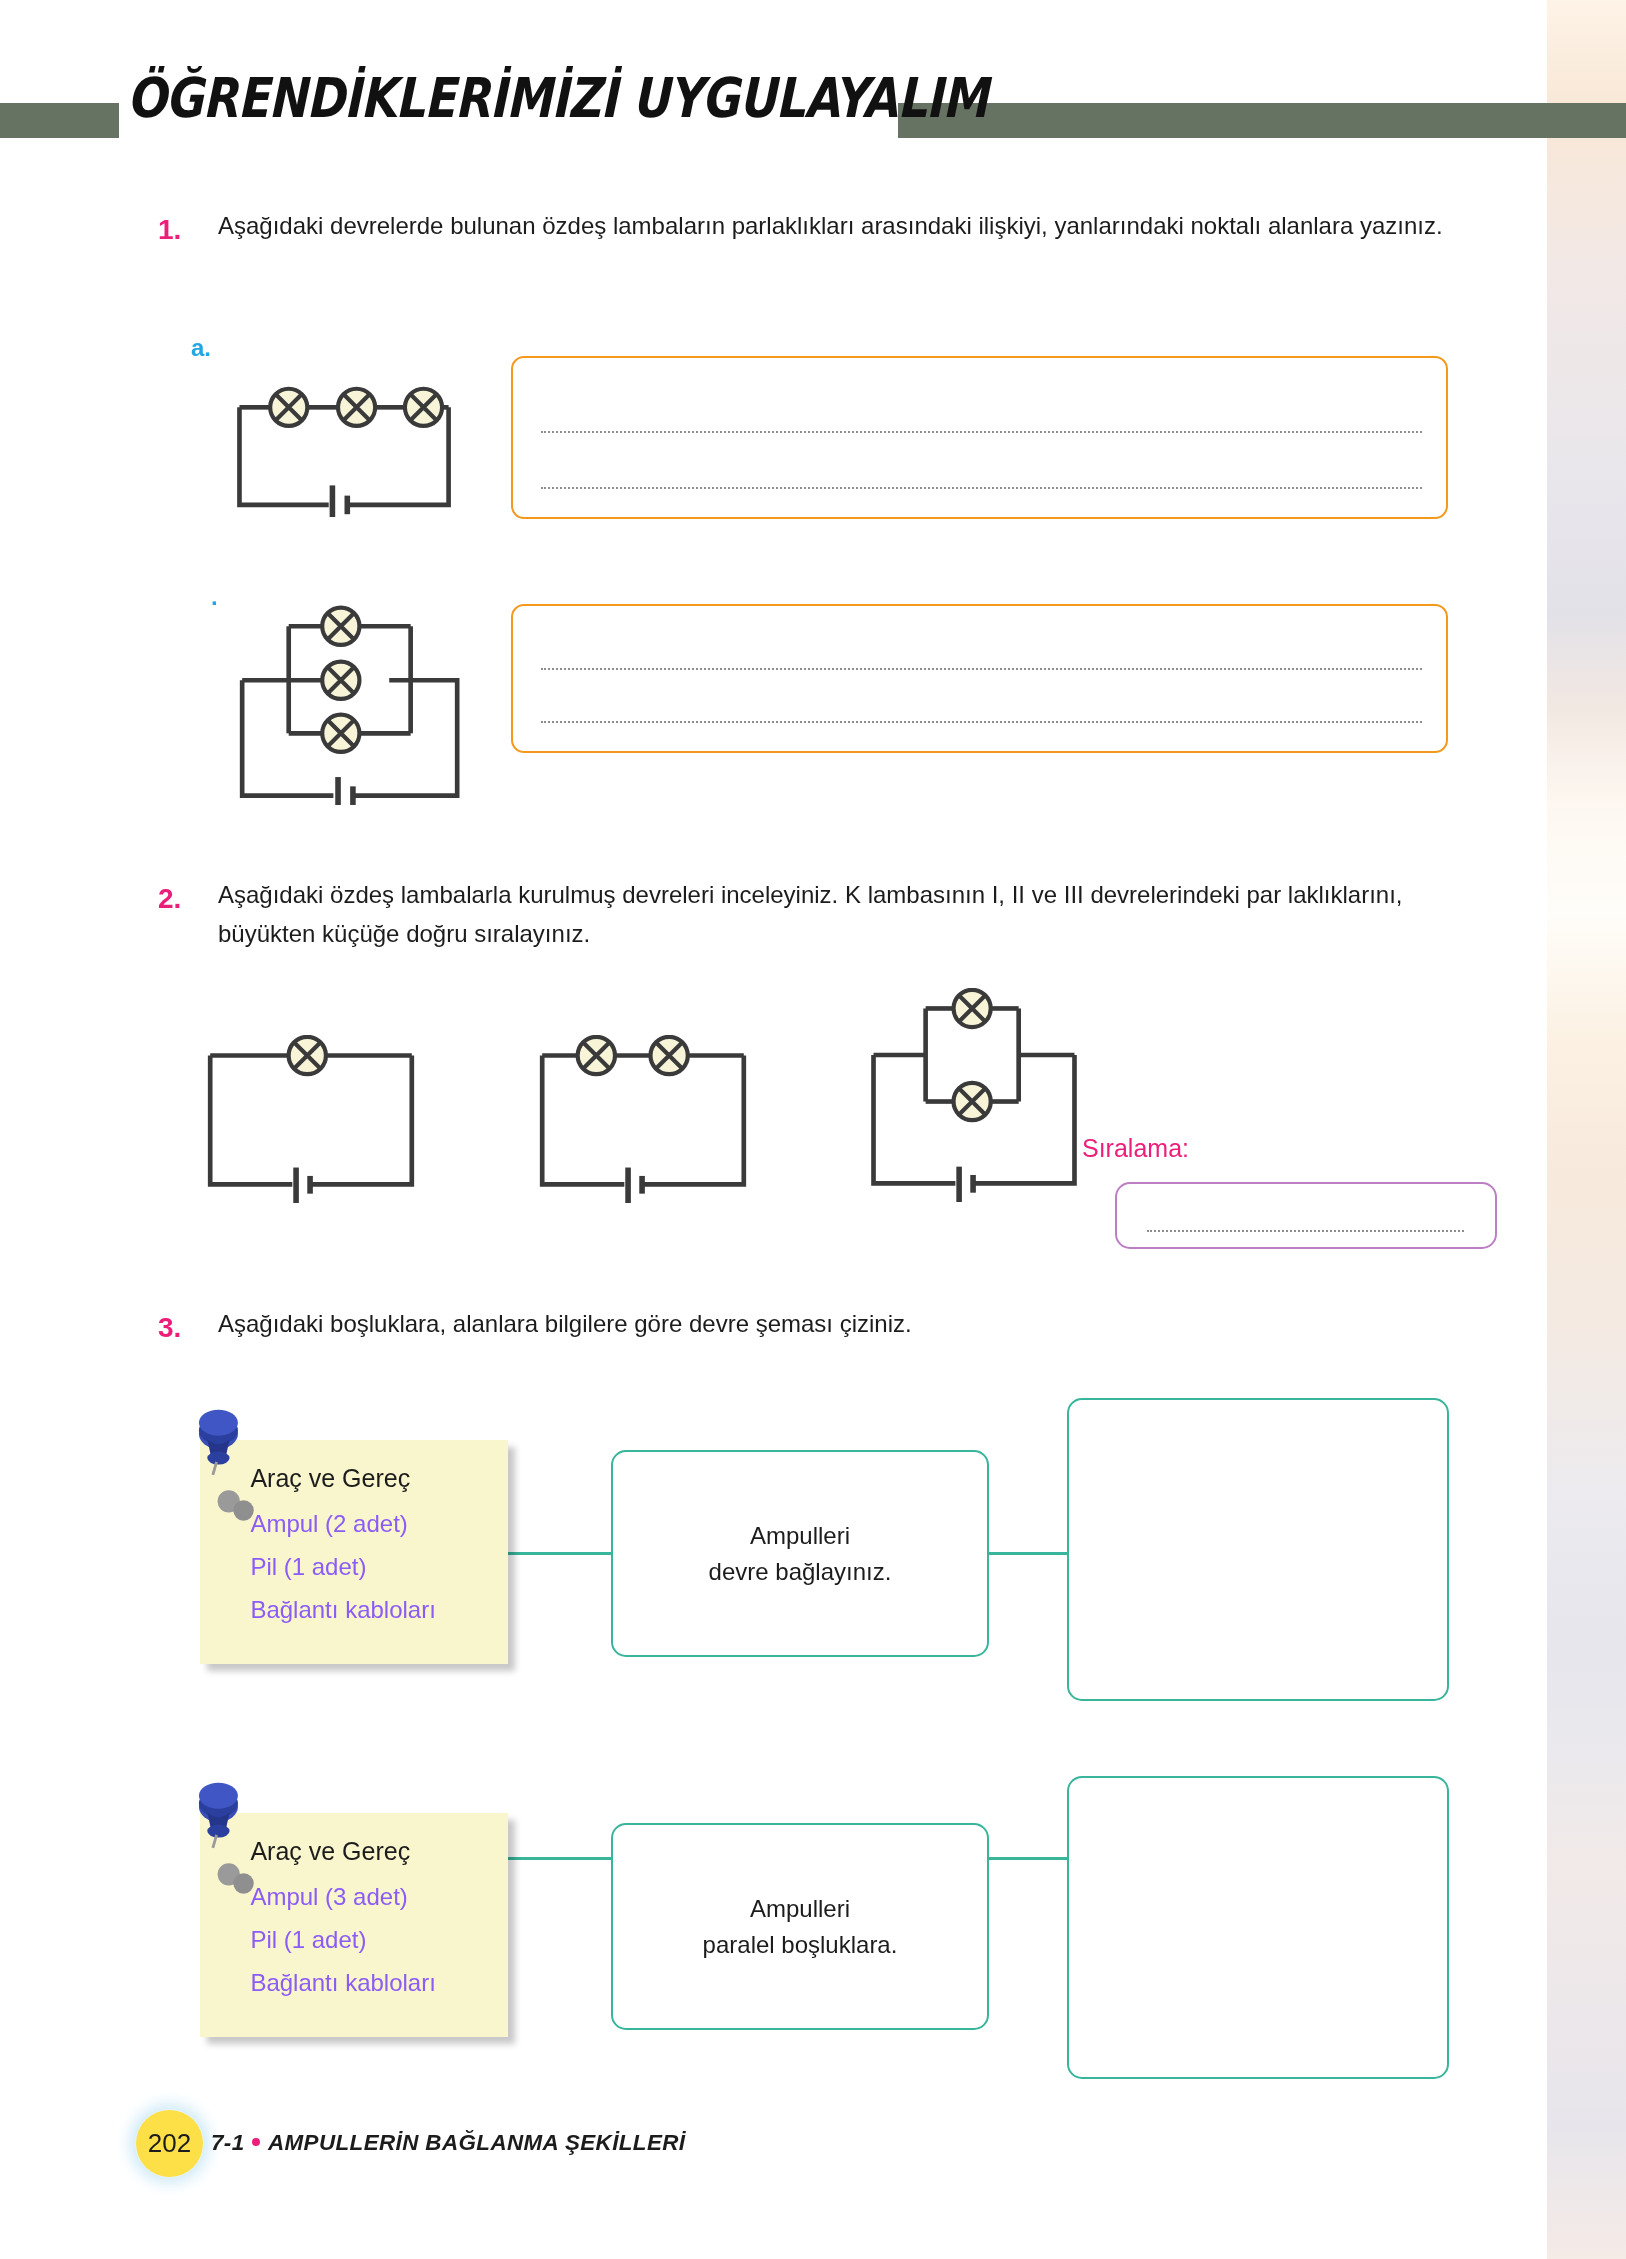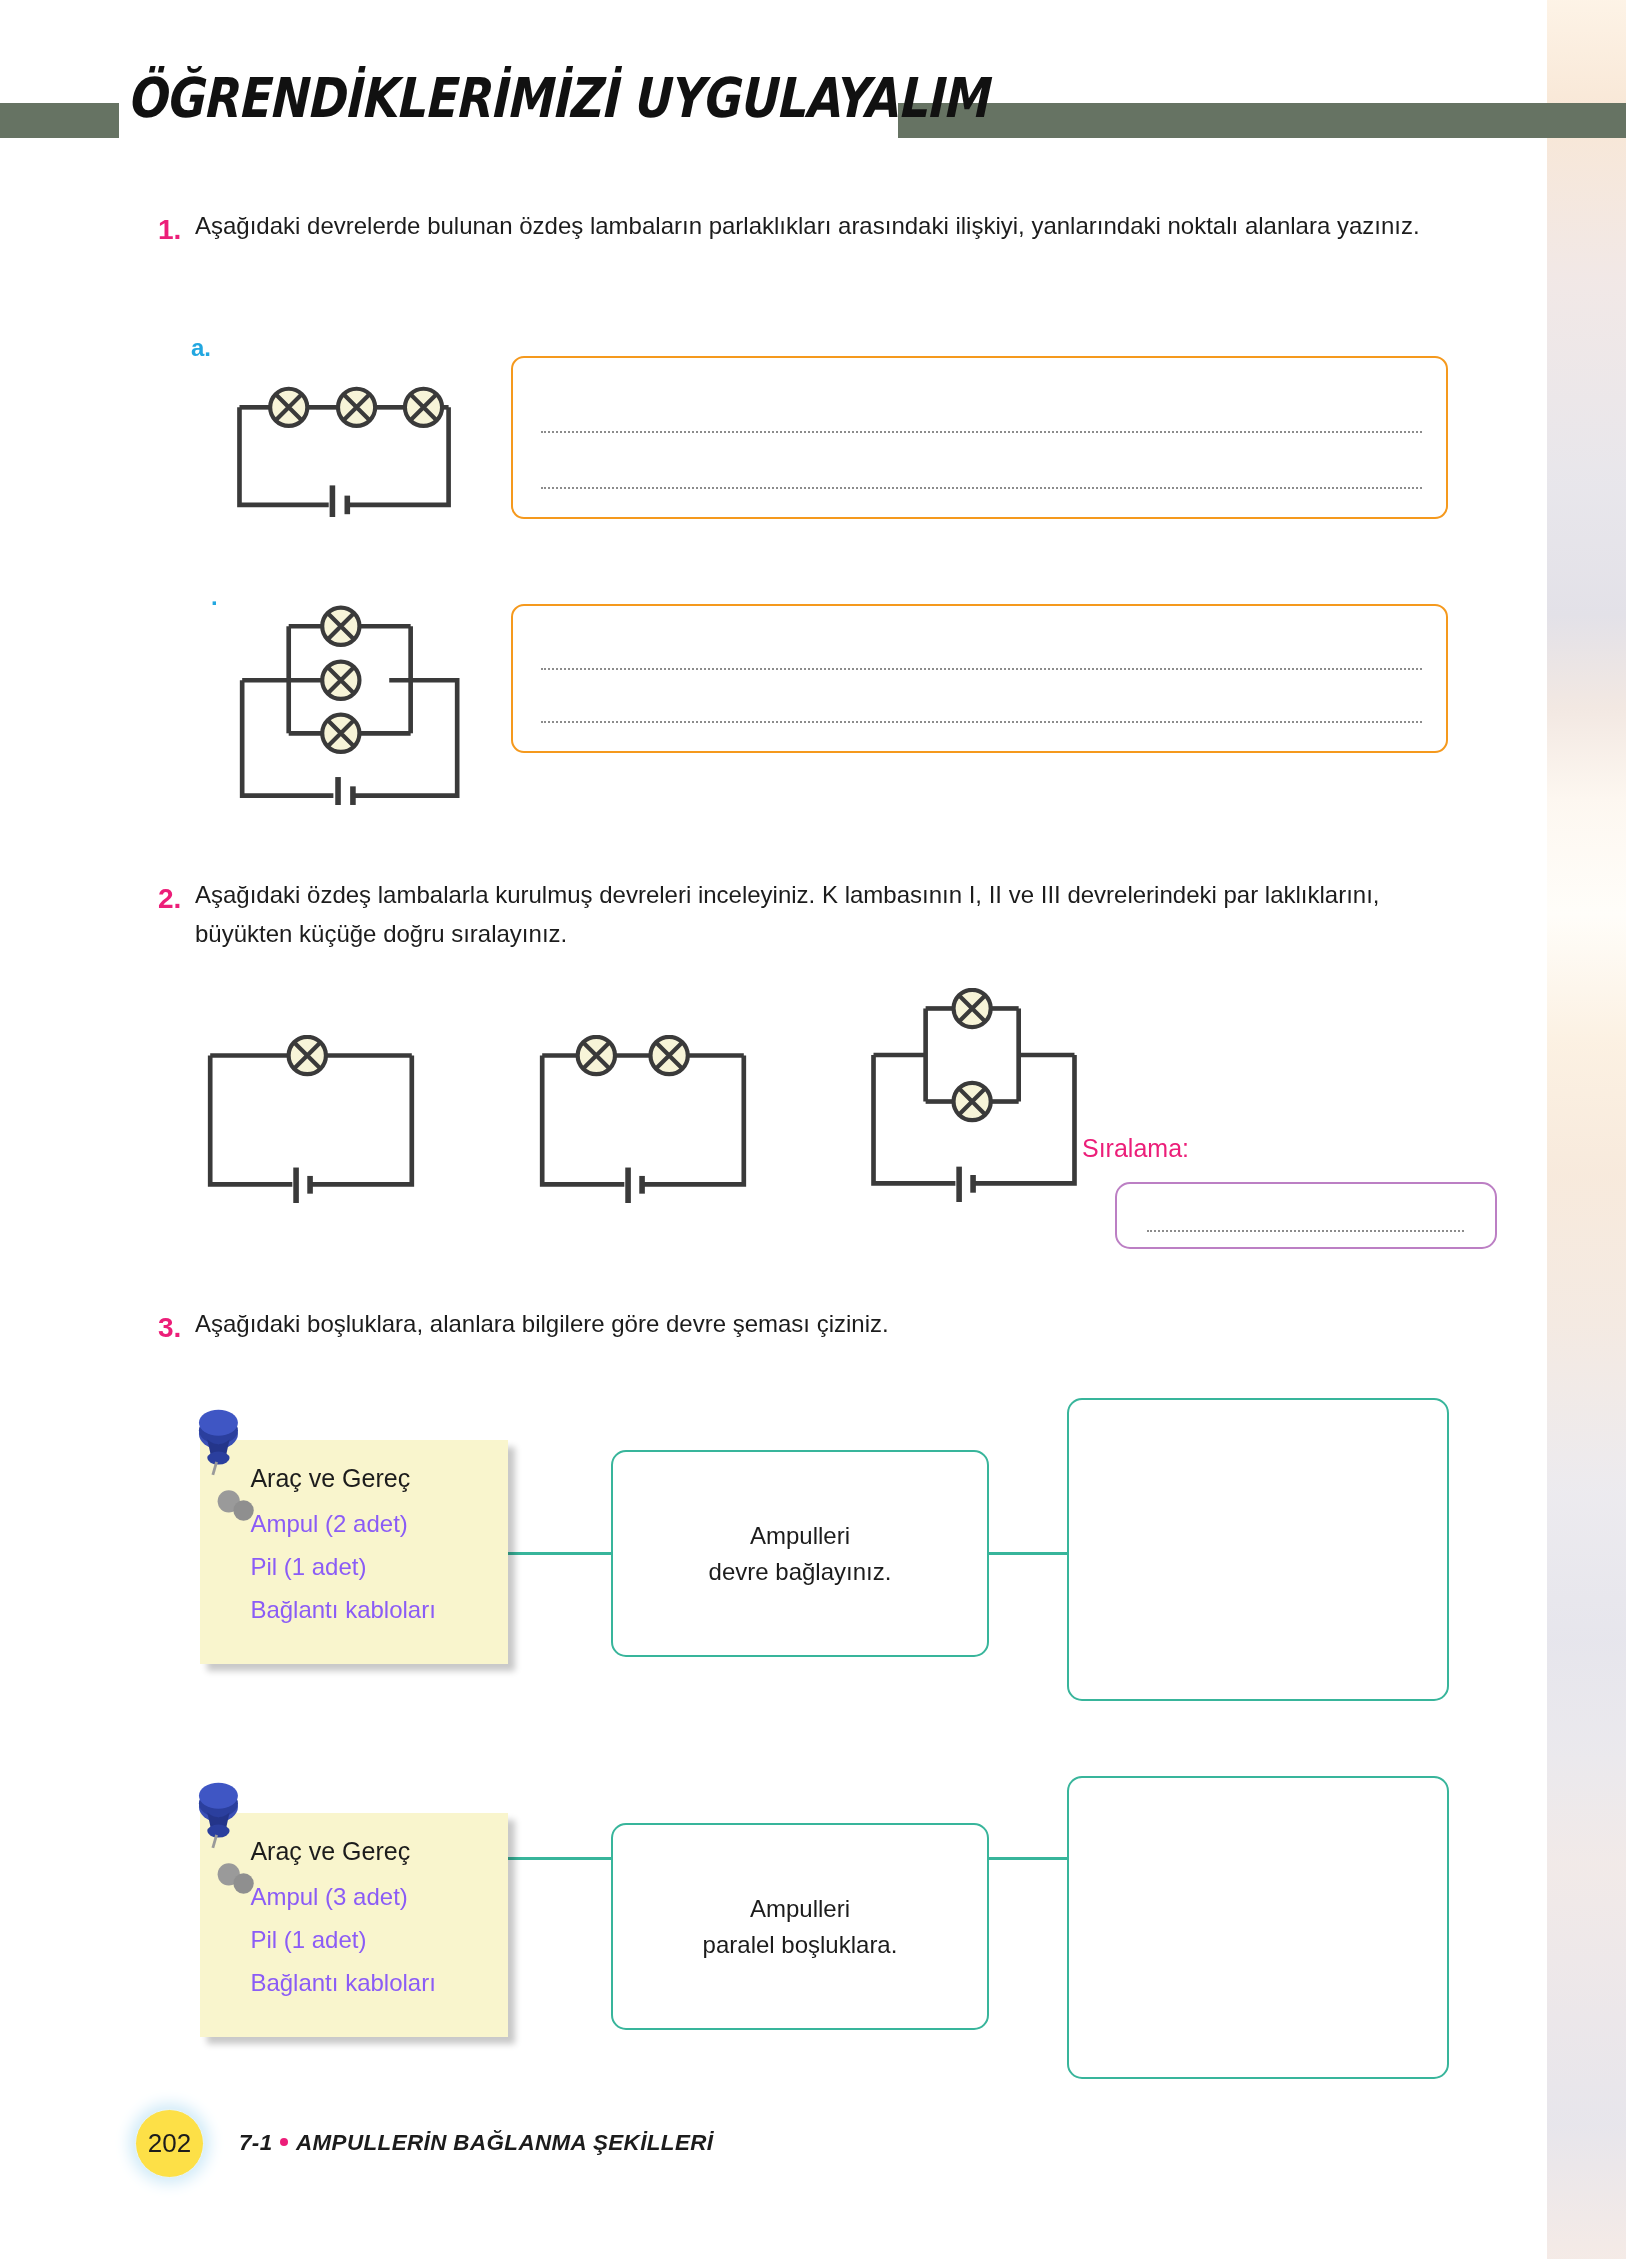--- a/index.html
+++ b/index.html
@@ -109,21 +109,21 @@
   .q-num {
     position: absolute;
     left: 0;
     top: 0;
     width: 37px;
     font-weight: bold;
     font-size: 28px;
     color: #ec1e79;
   }
   .q-text {
-    margin-left: 37px;
+    margin-left: 60px;
     text-align: justify;
   }
   .q-text.nojust { text-align: left; }
 
   .sub-label {
     position: absolute;
     font-weight: bold;
     font-size: 24px;
     color: #22a7e0;
   }
@@ -490,18 +490,18 @@
   <div class="tealbox" style="left:611px; top:1823px; width:378px; height:207px;">
     <div>
       <span>Ampulleri</span><br>
       <span>paralel boşluklara.</span>
     </div>
   </div>
 
   <div class="tealbox-empty" style="left:1067px; top:1776px; width:382px; height:303px;"></div>
 
   <div class="footer-circle" style="left:135px; top:2109px;">202</div>
-  <div class="footer-text" style="left:239px; top:2130px;">
+  <div class="footer-text" style="left:211px; top:2130px;">
     <span>7-1</span><span class="footer-dot"></span><span>AMPULLERİN BAĞLANMA ŞEKİLLERİ</span>
   </div>
 
 </div>
 
 
 </body></html>

